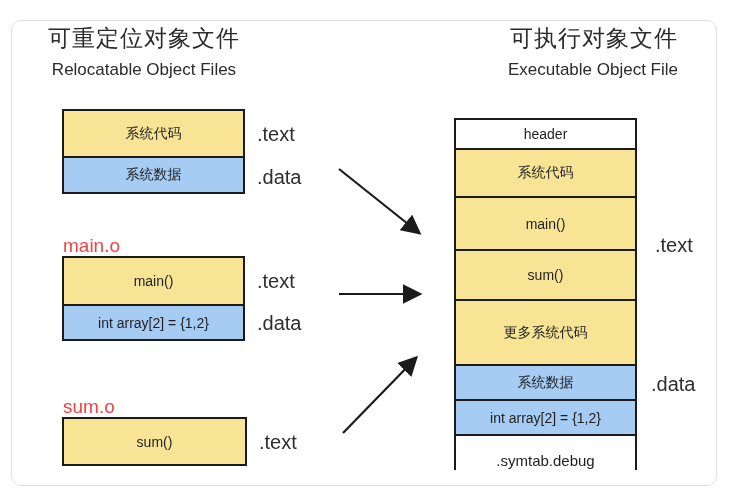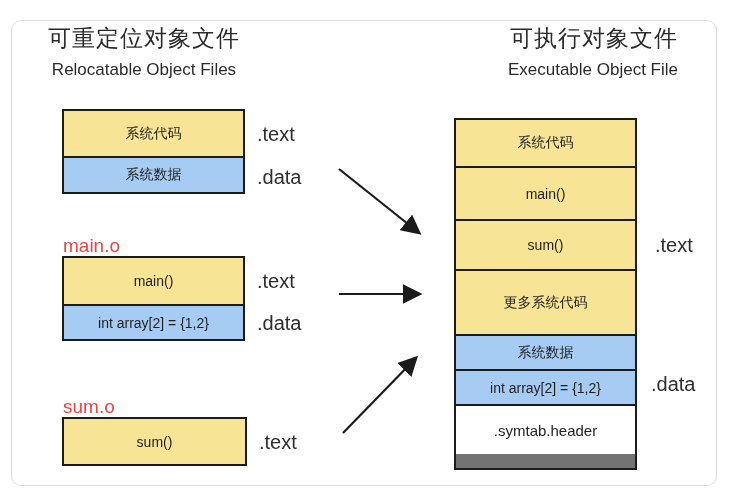--- a/index.html
+++ b/index.html
@@ -100,27 +100,28 @@
   <div class="side-label" style="left:257px;top:261px;">.text</div>
   <div class="side-label" style="left:257px;top:303px;">.data</div>
 
   <div class="file-label" style="left:63px;top:388px;">sum.o</div>
   <div class="block" style="left:62px;top:409px;width:185px;height:49px;">
     <div class="row fill-yellow" style="height:45px;">sum()</div>
   </div>
   <div class="side-label" style="left:259px;top:422px;">.text</div>
 
   <div class="block" style="left:454px;top:110px;width:183px;height:352px;">
+    <div class="row fill-white" style="height:30px;">header</div>
     <div class="row fill-yellow" style="height:48px;">系统代码</div>
     <div class="row fill-yellow" style="height:53px;">main()</div>
     <div class="row fill-yellow" style="height:50px;">sum()</div>
     <div class="row fill-yellow" style="height:65px;">更多系统代码</div>
     <div class="row fill-blue" style="height:35px;">系统数据</div>
     <div class="row fill-blue" style="height:35px;">int array[2] = {1,2}</div>
     <div class="row fill-white two-line" style="height:48px;">
       <span>.symtab</span>
-      <span>.header</span>
+      <span>.debug</span>
     </div>
   </div>
   <div class="side-label" style="left:655px;top:225px;">.text</div>
   <div class="side-label" style="left:651px;top:364px;">.data</div>
 
 </div>
 
 </body></html>

